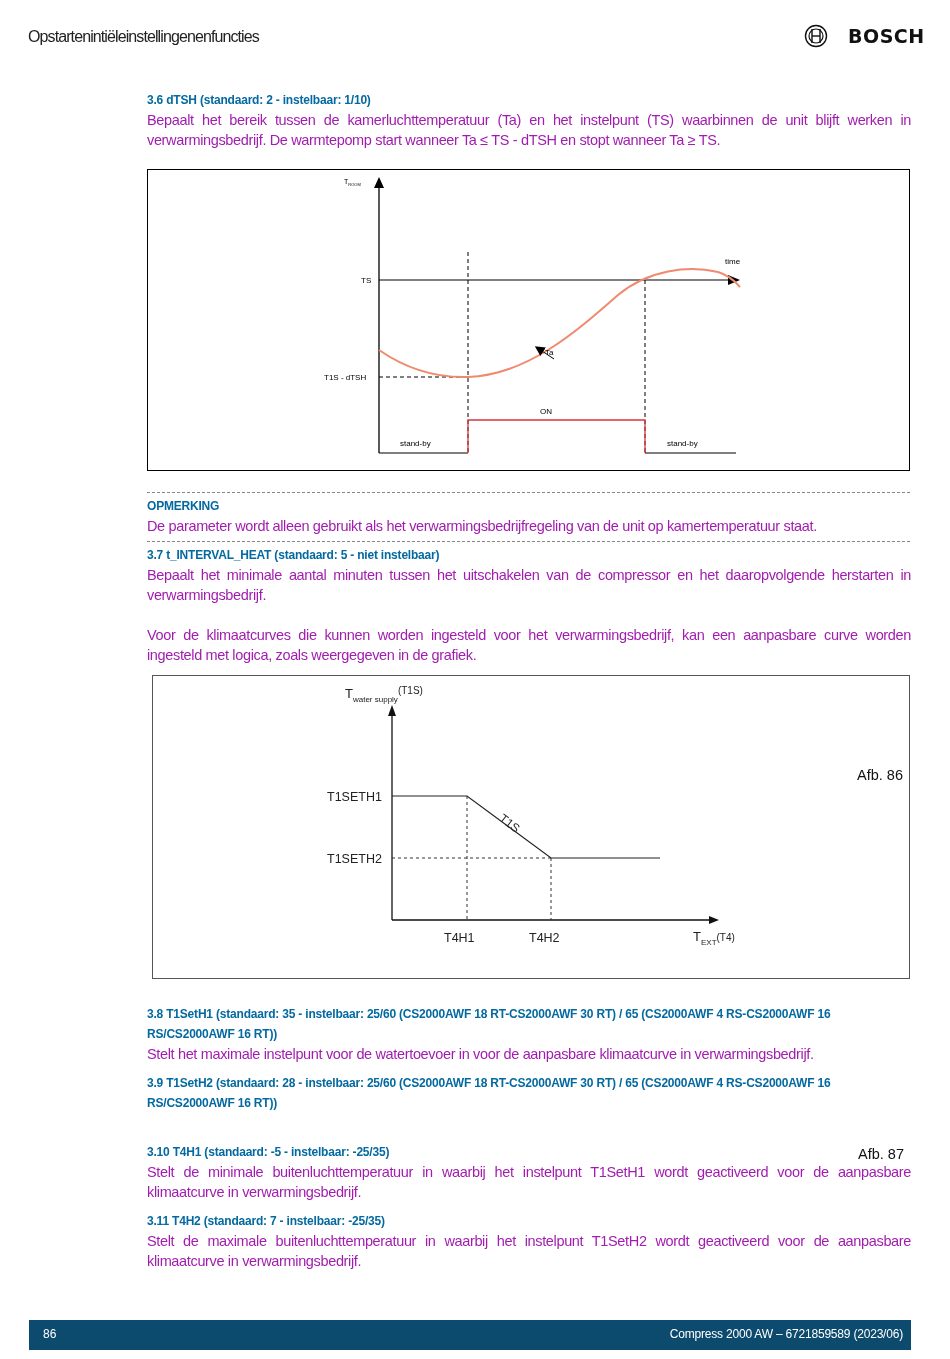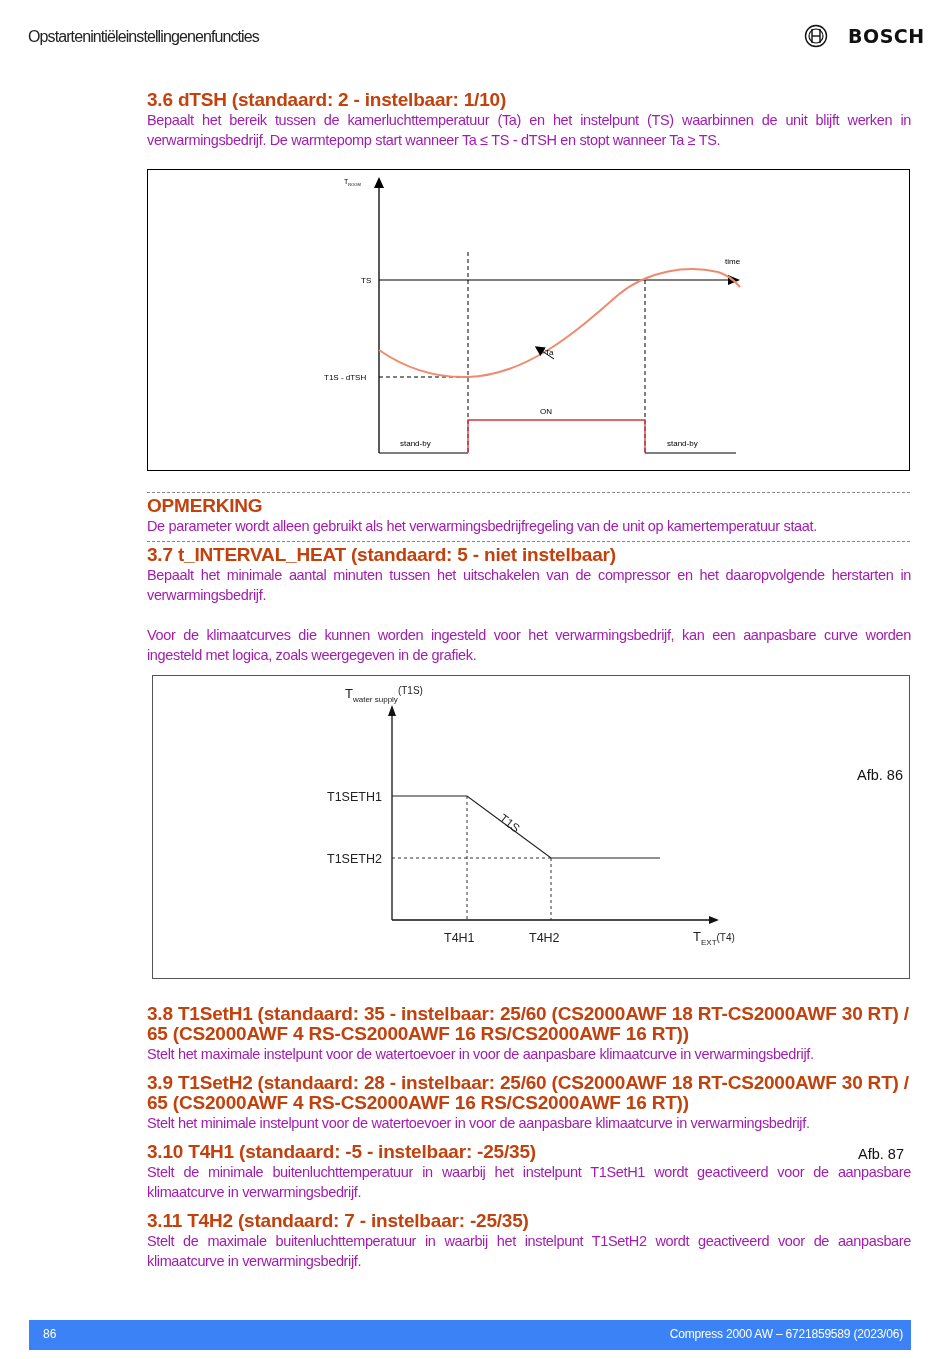--- a/index.html
+++ b/index.html
@@ -4,32 +4,32 @@
 <style>
   html, body { margin: 0; padding: 0; background: #ffffff; }
   body { width: 950px; height: 1359px; position: relative; overflow: hidden;
          font-family: "Liberation Sans", sans-serif; color: #1a1a1a; }
   .running-head { position: absolute; left: 28px; top: 28px; font-size: 16px;
                   letter-spacing: -0.9px; color: #222; font-family: Liberation Sans, sans-serif; }
   .logo { position: absolute; left: 804px; top: 24px; display: flex; align-items: center; gap: 20px; }
   .logo-text { font-family: "DejaVu Sans", sans-serif; font-weight: bold; font-size: 19px;
                letter-spacing: 0.5px; color: #111; }
   .content { position: absolute; left: 147px; width: 764px; }
-  .h { font-family: "Liberation Sans", sans-serif; font-weight: bold; font-size: 19px;
-       line-height: 20px; color: #c2410c; letter-spacing: -0.2px; }
+  .h { font-family: "Liberation Sans", sans-serif; font-weight: bold; font-size: 12px;
+       line-height: 20px; color: #0369a1; letter-spacing: -0.2px; }
   .p { font-family: "Liberation Sans", sans-serif; font-size: 14.5px; line-height: 20px;
        color: #a21caf; letter-spacing: -0.35px; text-align: justify; }
   .fig1 { position: absolute; left: 147px; top: 169px; width: 763px; height: 302px;
           border: 1px solid #000; box-sizing: border-box; }
   .fig2 { position: absolute; left: 152px; top: 675px; width: 758px; height: 304px;
           border: 1px solid #555; box-sizing: border-box; }
   .dash { position: absolute; left: 147px; width: 763px; border-top: 1px dashed #888; height: 0; }
   .afb { position: absolute; font-size: 14.5px; font-family: "Liberation Sans", sans-serif; color: #111; margin-top: 40px; }
   .footer { position: absolute; left: 29px; top: 1320px; width: 882px; height: 30px;
-            background: #3b82f6; color: #fff; }
+            background: #0c4a6e; color: #fff; }
   .footer .pg { position: absolute; left: 14px; top: 7px; font-size: 12px; }
   .footer .doc { position: absolute; right: 8px; top: 7px; font-size: 12px; letter-spacing: -0.2px; }
   svg text { font-family: "Liberation Sans", sans-serif; }
 </style>
 </head>
 <body>
 
 <div class="running-head">Opstartenintiëleinstellingenenfuncties</div>
 <div class="logo">
   <svg width="24" height="24" viewBox="0 0 24 24">
@@ -121,21 +121,20 @@
   <div class="afb" style="left:704px; top:51px;">Afb. 86</div>
 </div>
 
 <div class="content" style="top:1004px;">
   <div class="h">3.8 T1SetH1 (standaard: 35 - instelbaar: 25/60 (CS2000AWF 18 RT-CS2000AWF 30 RT) / 65 (CS2000AWF 4 RS-CS2000AWF 16 RS/CS2000AWF 16 RT))</div>
   <div class="p">Stelt het maximale instelpunt voor de watertoevoer in voor de aanpasbare klimaatcurve in verwarmingsbedrijf.</div>
 </div>
 
 <div class="content" style="top:1073px;">
   <div class="h">3.9 T1SetH2 (standaard: 28 - instelbaar: 25/60 (CS2000AWF 18 RT-CS2000AWF 30 RT) / 65 (CS2000AWF 4 RS-CS2000AWF 16 RS/CS2000AWF 16 RT))</div>
-  <div class="p" style="width:690px;">Stelt het minimale instelpunt voor de watertoevoer in voor de aanpasbare klimaatcurve in verwarmingsbedrijf.</div>
 </div>
 <div class="afb" style="left:858px; top:1106px;">Afb. 87</div>
 
 <div class="content" style="top:1142px;">
   <div class="h">3.10 T4H1 (standaard: -5 - instelbaar: -25/35)</div>
   <div class="p">Stelt de minimale buitenluchttemperatuur in waarbij het instelpunt T1SetH1 wordt geactiveerd voor de aanpasbare klimaatcurve in verwarmingsbedrijf.</div>
 </div>
 
 <div class="content" style="top:1211px;">
   <div class="h">3.11 T4H2 (standaard: 7 - instelbaar: -25/35)</div>

